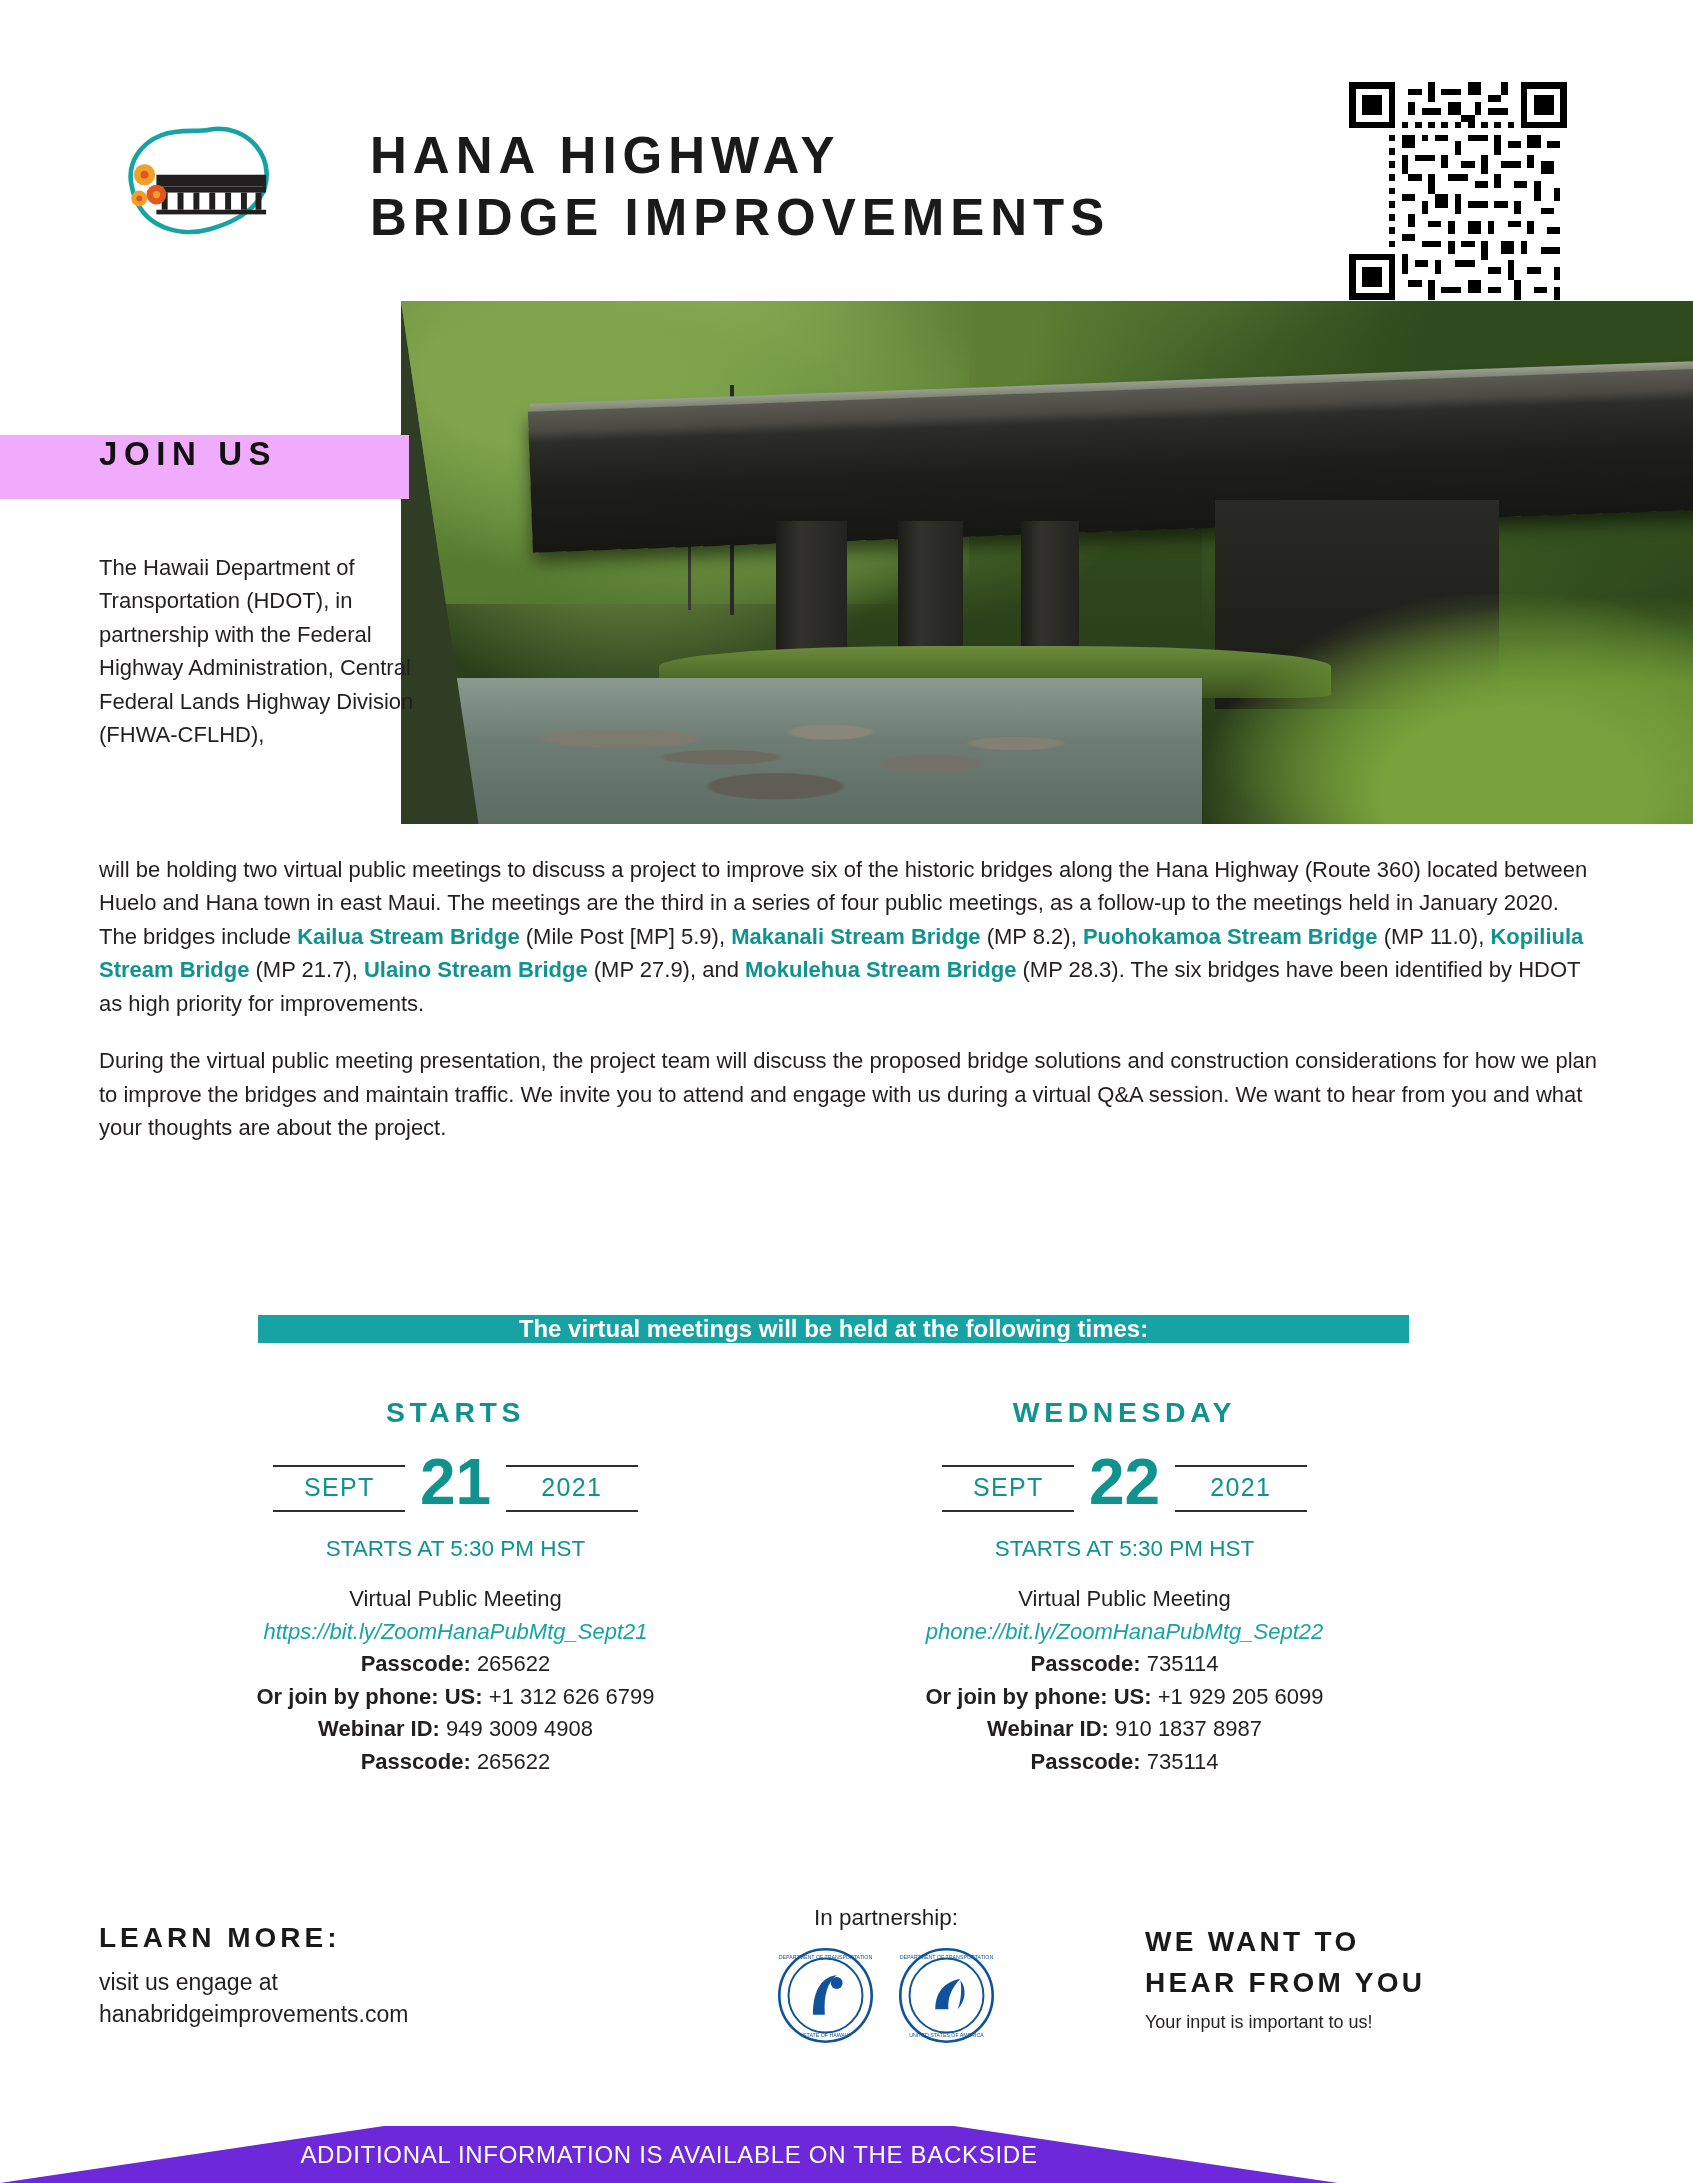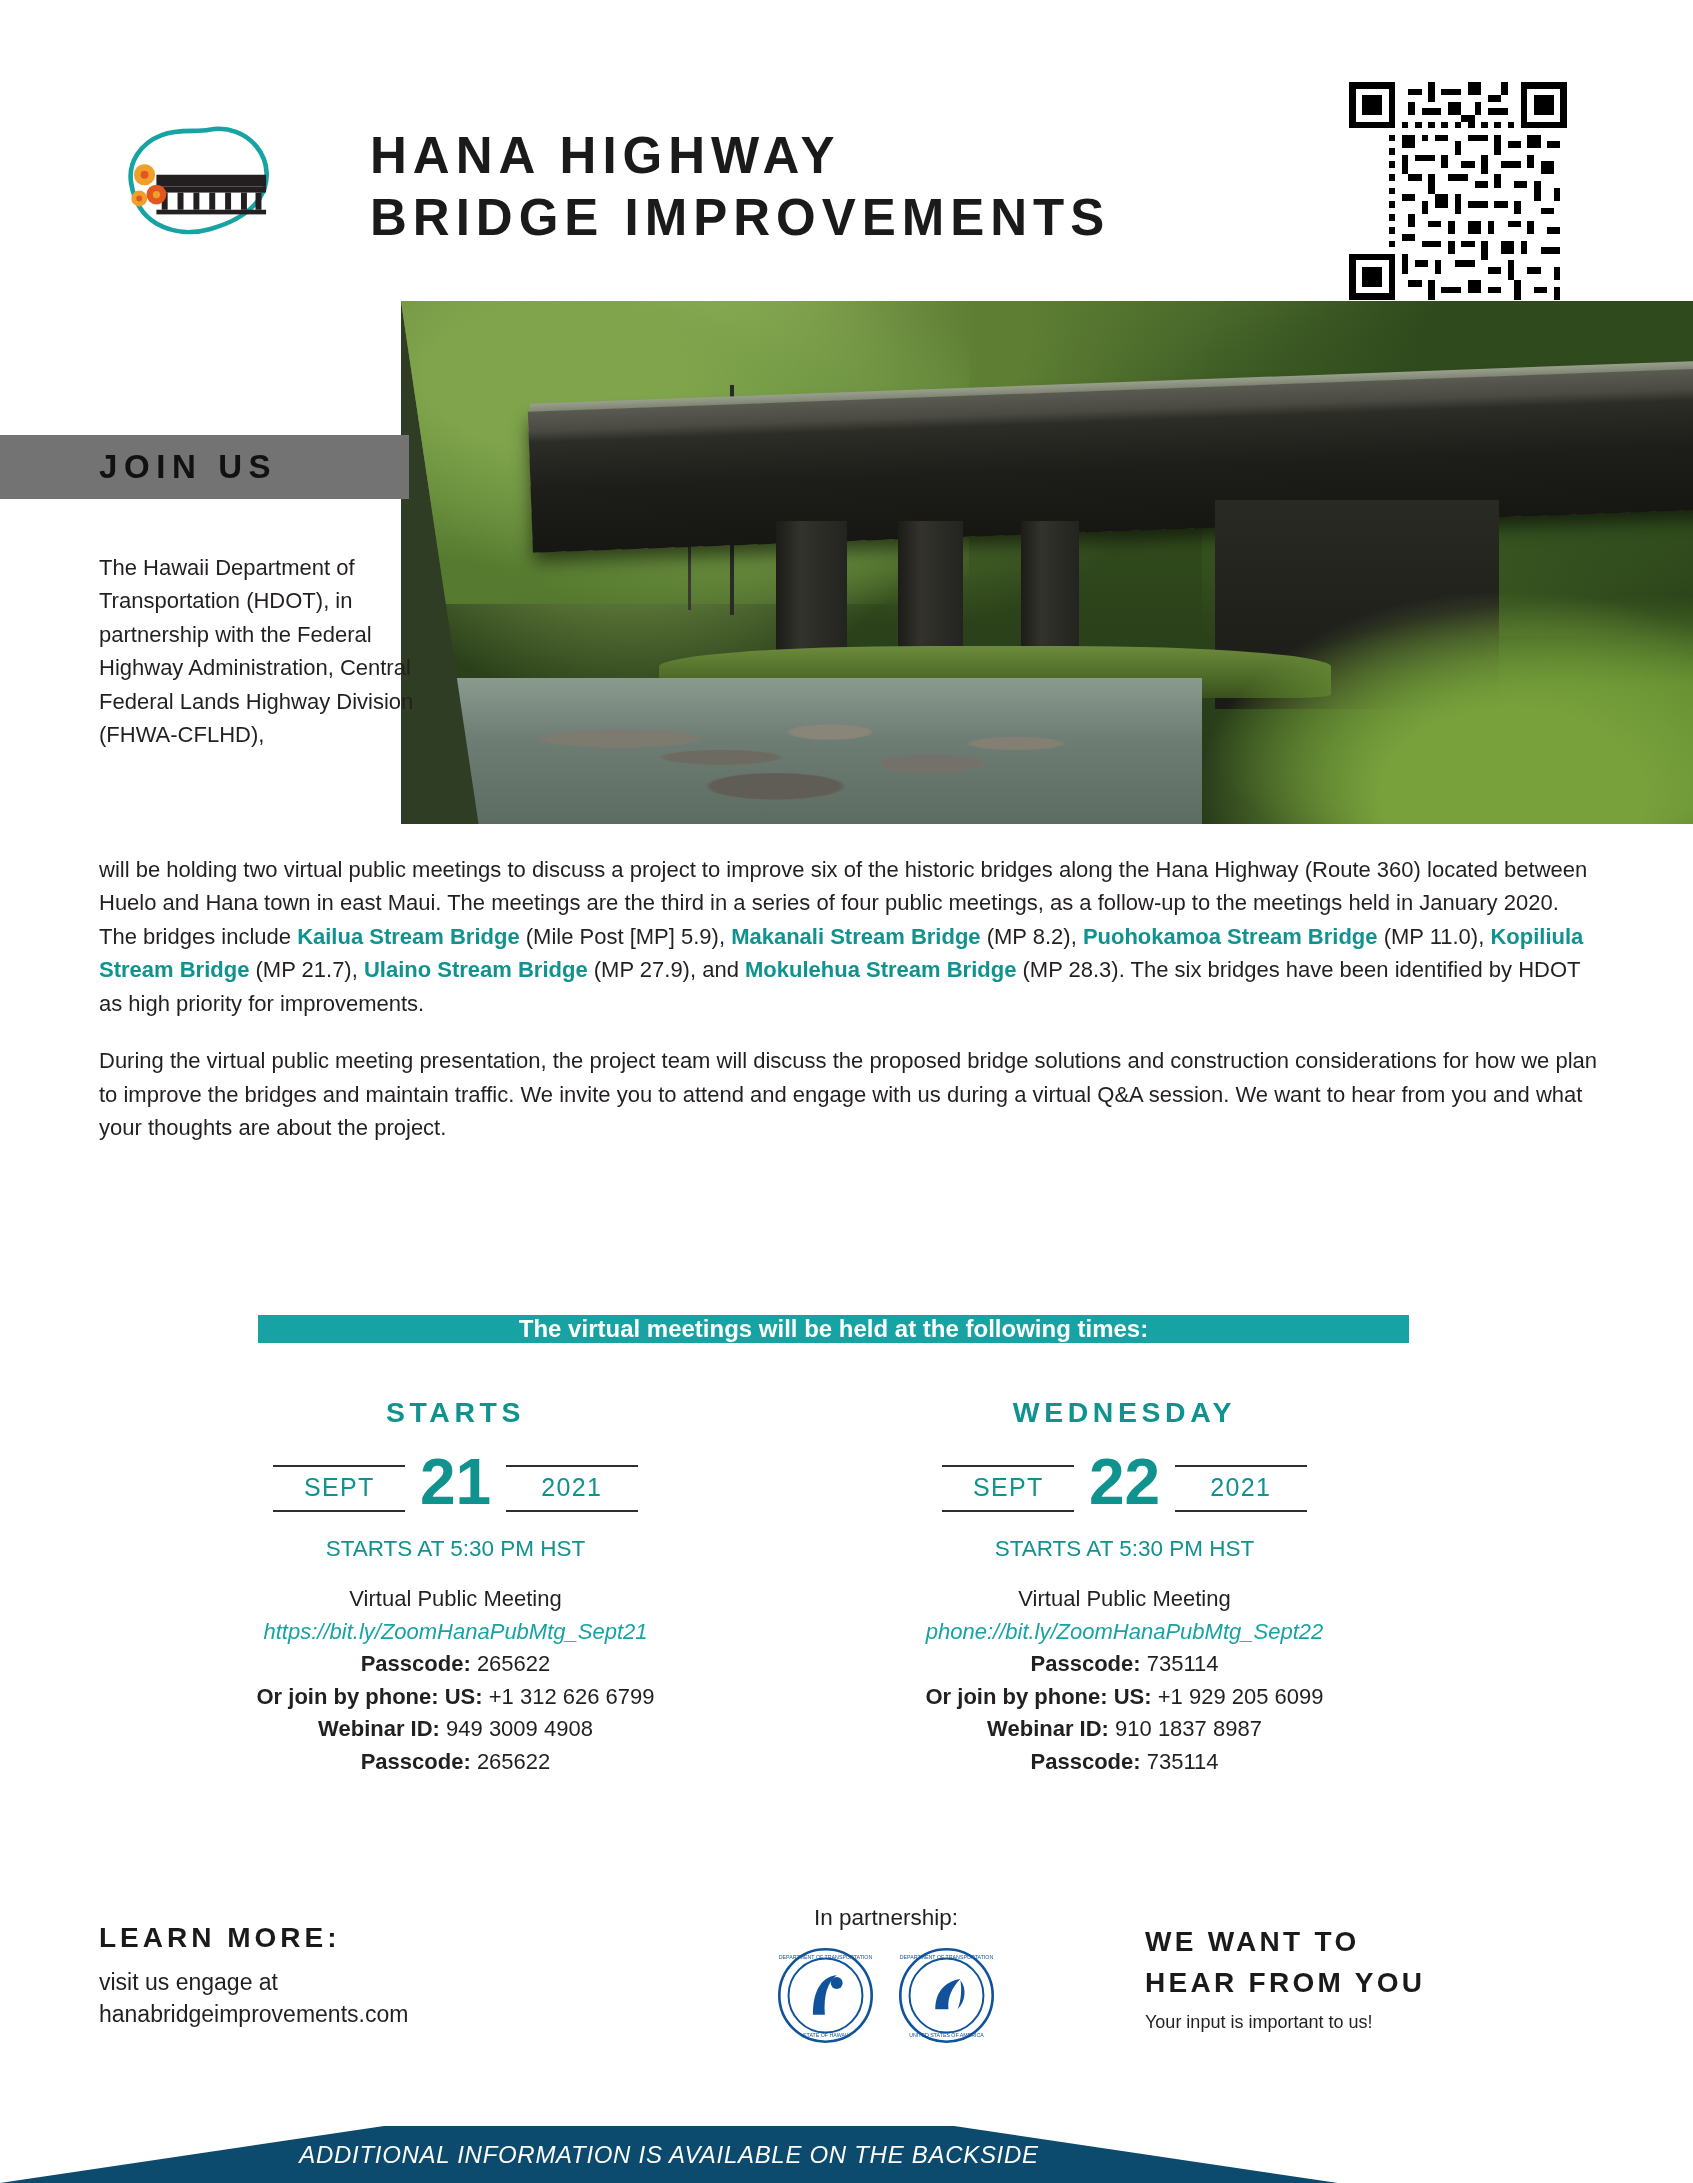--- a/index.html
+++ b/index.html
@@ -134,22 +134,22 @@
   }
   .h-pole2 {
     position:absolute; left:22.2%; top:19%; width:3.3px; height:40%;
     background:#3a3a33;
   }
 
   
   .joinus {
     position:absolute; left:0; top:435px;
     width: 409px; height: 64px;
-    background: #737373;
-    display:flex; align-items:center;
+    background: #f0abfc;
+    display:flex; align-items:flex-start;
   }
   .joinus span {
     margin-left: 99px;
     font-size: 33px; font-weight: bold; letter-spacing: 6.6px;
     color:#111;
   }
 
   
   .narrow-col {
     position:absolute; left:99px; top:551px;
@@ -238,22 +238,21 @@
     position:absolute; left:1145px; top:1922px; width: 503px;
   }
   .wewant-title {
     font-size: 28px; font-weight:bold; letter-spacing:3.3px; color:#1a1a1a;
     line-height: 1.45;
   }
   .wewant-body { margin-top: 9.3px; font-size: 18px; color:#231f20; }
 
   .bottom-bar {
     position:absolute; left:0; bottom:0; width:1338px; height: 57px;
-    background:#0c4a6e;
-    font-style:italic;
+    background:#6d28d9;
   }
   .bottom-bar .inner {
     position:absolute; inset:0;
     display:flex; align-items:center; justify-content:center;
     color:#fff; font-size:24px; letter-spacing:0.7px;
   }
   .bottom-bar .notch-l, .bottom-bar .notch-r {
     position:absolute; top:0; height:57px; width:384px; background:#fff;
   }
   .bottom-bar .notch-l { left:0; clip-path: polygon(0 0, 100% 0, 0 100%); }

